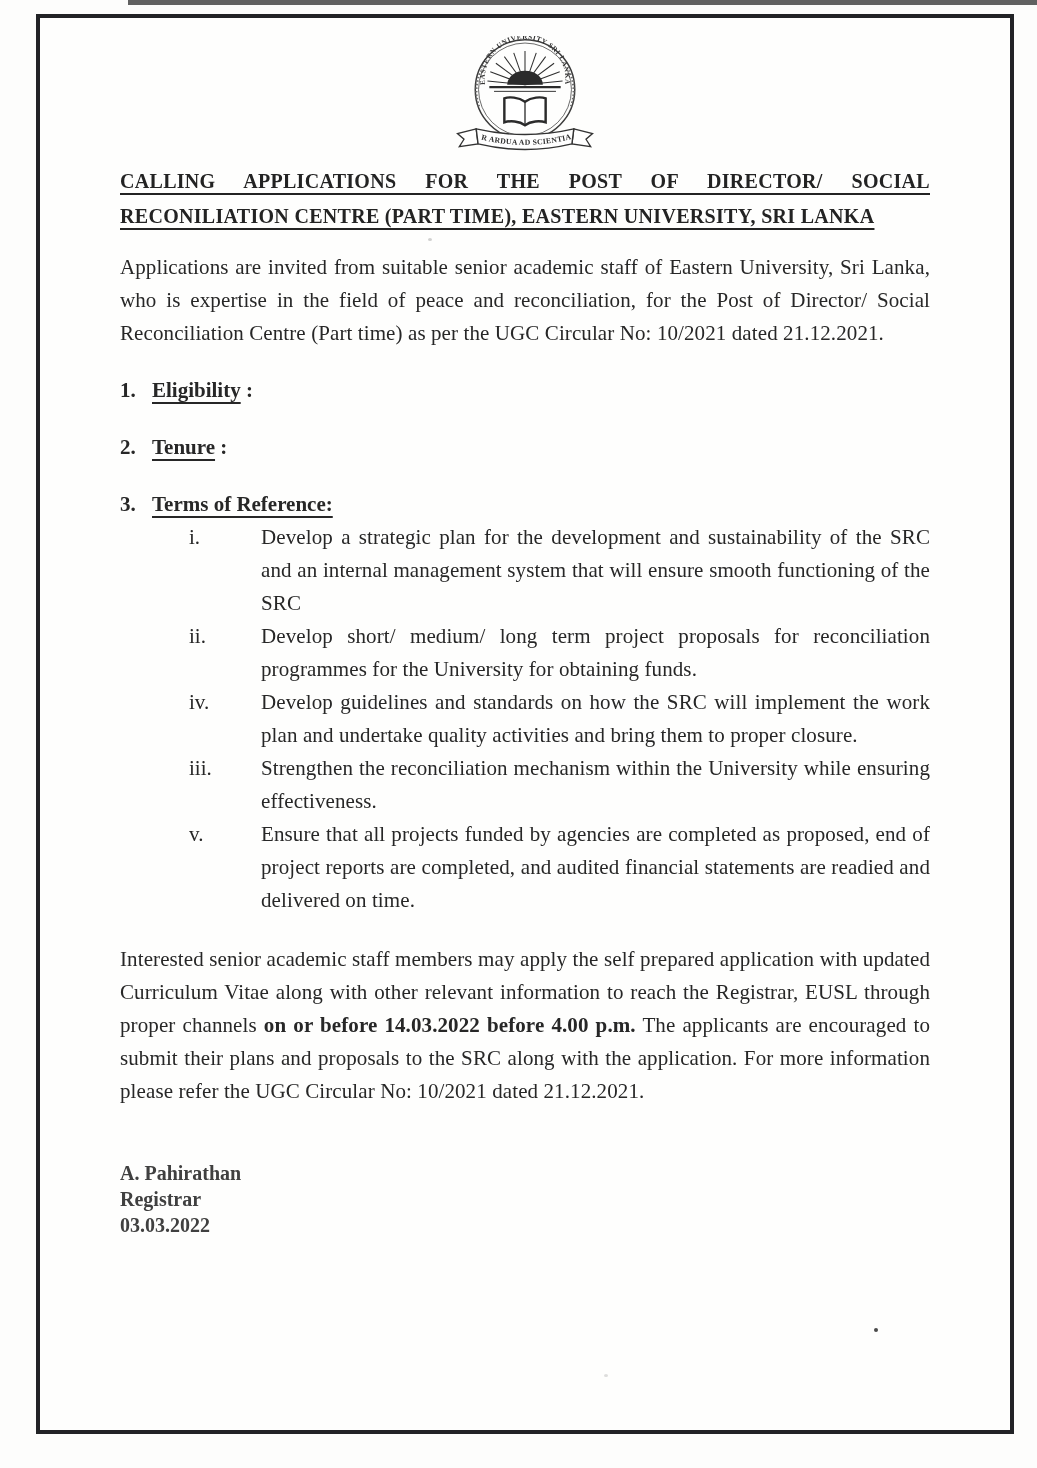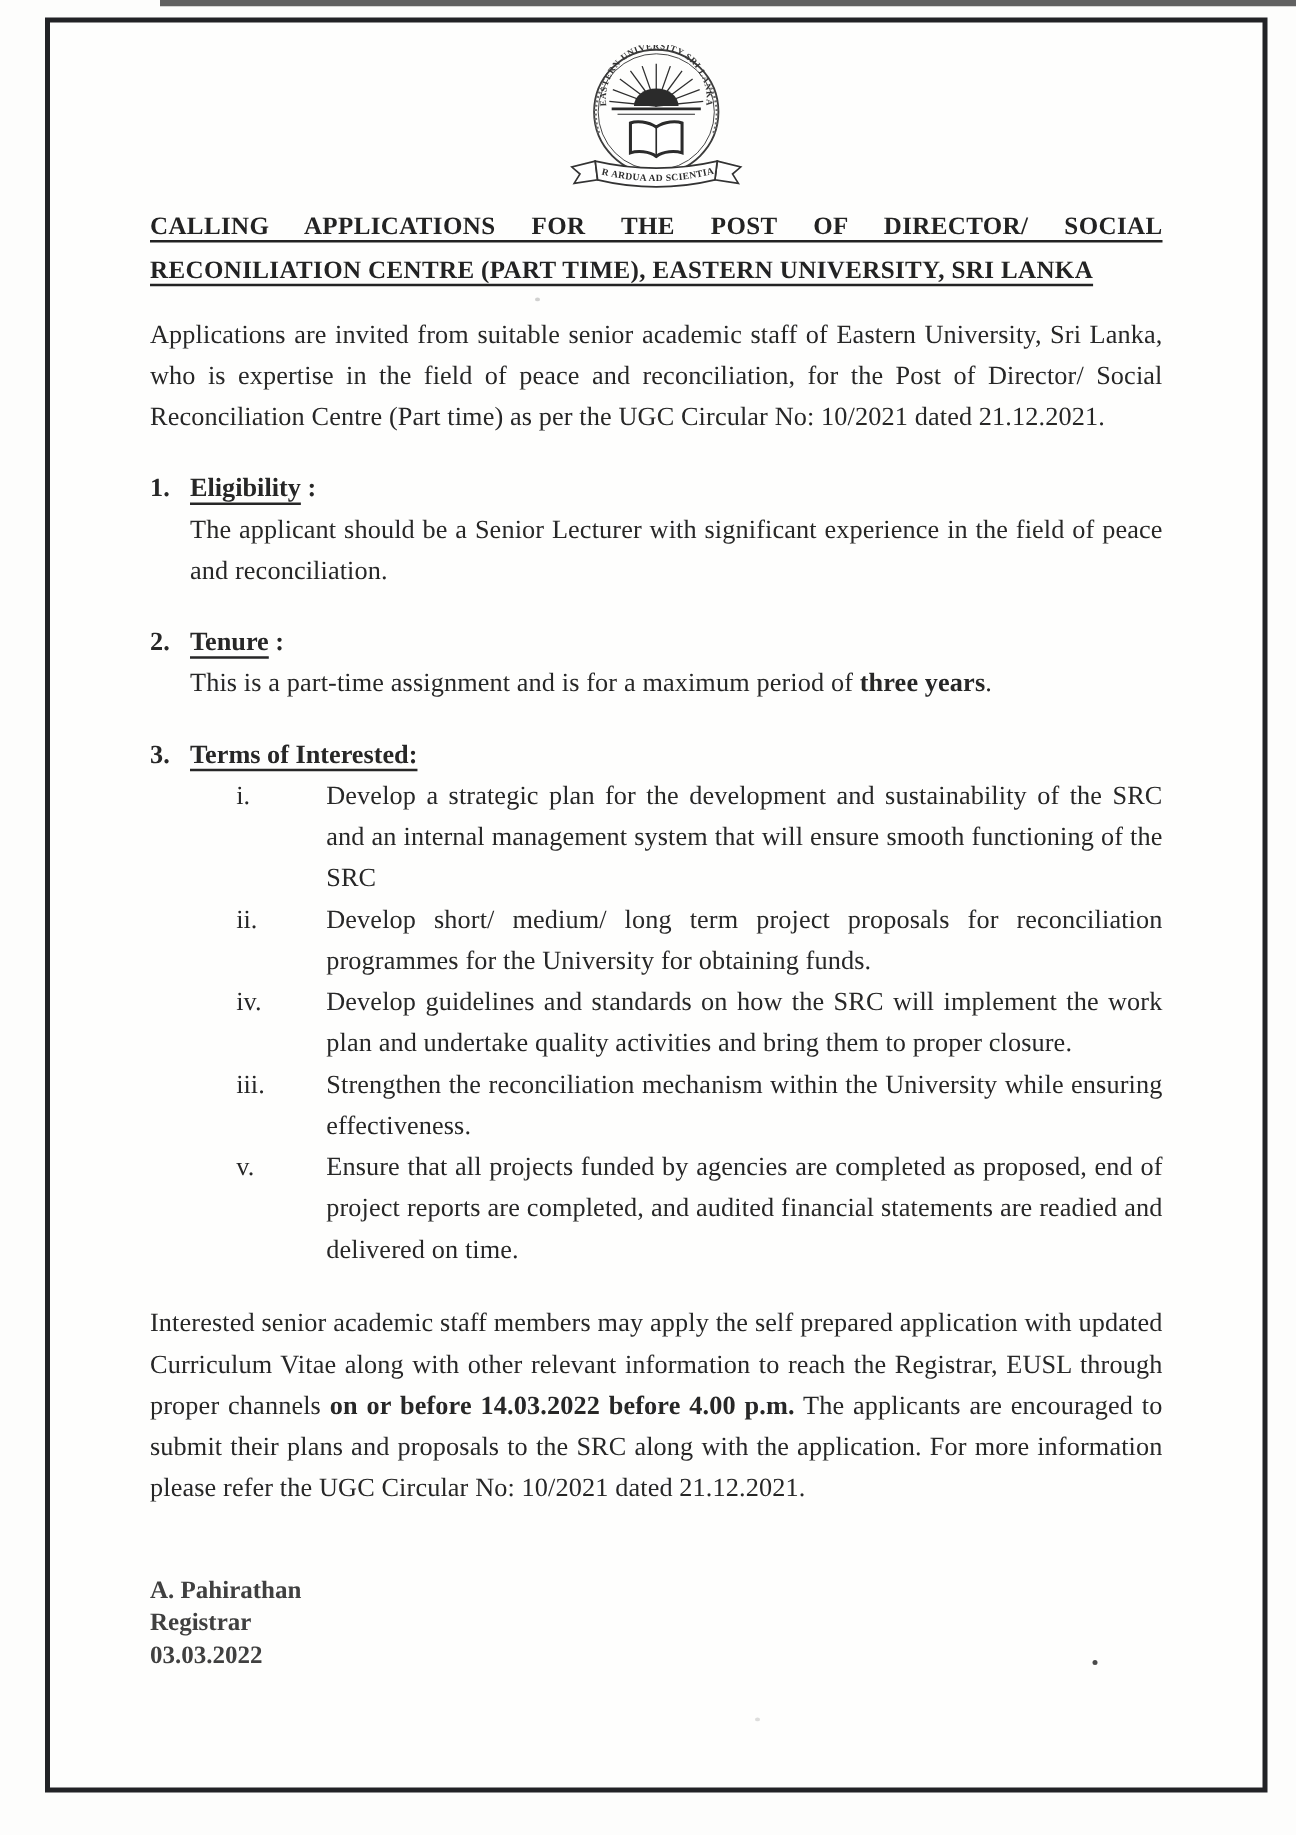--- a/index.html
+++ b/index.html
@@ -115,36 +115,34 @@
     </div>
 
     <h1 class="title">CALLING APPLICATIONS FOR THE POST OF DIRECTOR/ SOCIAL RECONILIATION CENTRE (PART TIME), EASTERN UNIVERSITY, SRI LANKA</h1>
 
     <p class="para intro">Applications are invited from suitable senior academic staff of Eastern University, Sri Lanka, who is expertise in the field of peace and reconciliation, for the Post of Director/ Social Reconciliation Centre (Part time) as per the UGC Circular No: 10/2021 dated 21.12.2021.</p>
 
     <div class="sect">
       <div class="num">1.</div>
       <div class="sbody">
         <div class="shead"><span class="underlined">Eligibility</span><span> :</span></div>
-        <p class="para">The applicant should be a Senior Lecturer with significant experience in the field of peace and reconciliation.</p>
       </div>
     </div>
 
     <div class="sect">
       <div class="num">2.</div>
       <div class="sbody">
         <div class="shead"><span class="underlined">Tenure</span><span> :</span></div>
-        <p class="para"><span>This is a part-time assignment and is for a maximum period of </span><span class="bold">three years</span><span>.</span></p>
       </div>
     </div>
 
     <div class="sect">
       <div class="num">3.</div>
       <div class="sbody">
-        <div class="shead"><span class="underlined">Terms of Interested:</span></div>
+        <div class="shead"><span class="underlined">Terms of Reference:</span></div>
 
         <div class="titem">
           <div class="tmark">i.</div>
           <p class="para ttext">Develop a strategic plan for the development and sustainability of the SRC and an internal management system that will ensure smooth functioning of the SRC</p>
         </div>
         <div class="titem">
           <div class="tmark">ii.</div>
           <p class="para ttext">Develop short/ medium/ long term project proposals for reconciliation programmes for the University for obtaining funds.</p>
         </div>
         <div class="titem">

